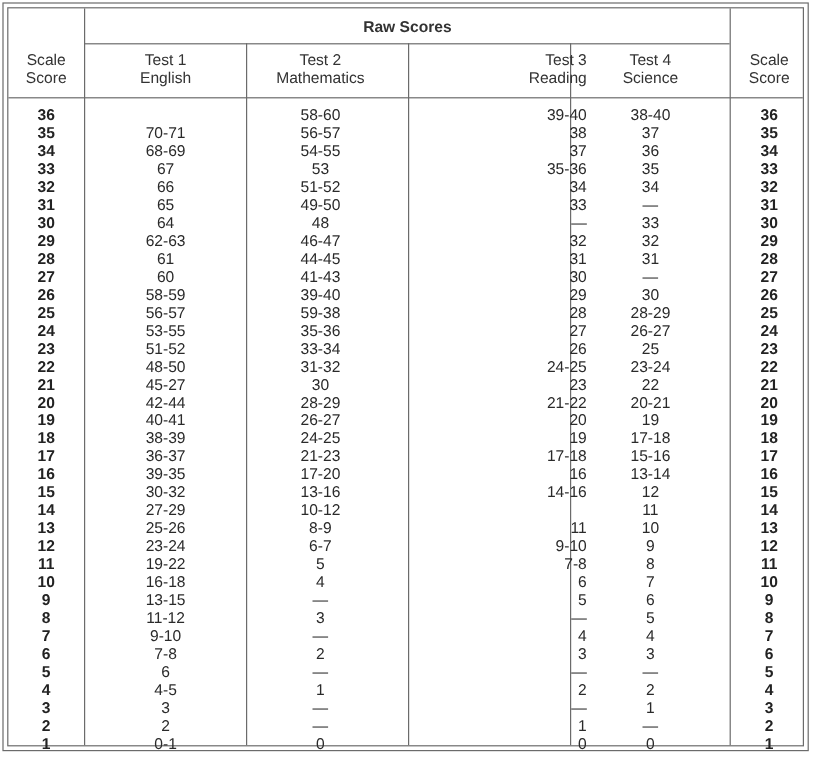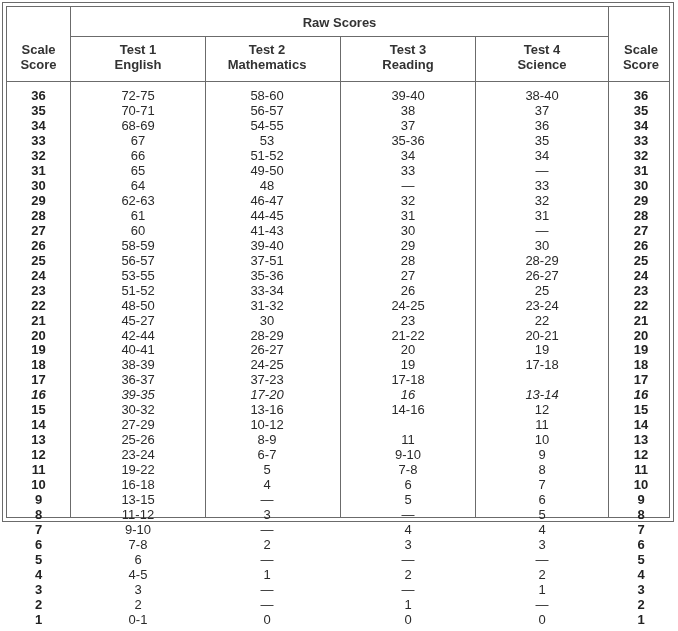--- a/index.html
+++ b/index.html
@@ -1,34 +1,34 @@
 <!DOCTYPE html>
 <html><head>
 <meta charset="utf-8">
 <style>
   html, body { margin: 0; padding: 0; background: #ffffff; }
   body { width: 678px; height: 631px; position: relative; overflow: hidden;
          font-family: "Liberation Sans", sans-serif; color: #2a2a2a; }
-  .frame { position: absolute; left: 2px; top: 2px; width: 672px; height: 520px;
+  .frame { position: absolute; left: 2px; top: 2px; width: 672px; height: 624px;
            border: 1px solid #6b6b6b; box-sizing: border-box; }
   .inner { position: absolute; left: 3px; top: 3px; right: 3px; bottom: 3px;
            border: 1px solid #6b6b6b; box-sizing: border-box; }
   .vline { position: absolute; top: 0; bottom: 0; width: 1px; background: #6b6b6b; }
   .hline { position: absolute; height: 1px; background: #6b6b6b; }
-  .hdr { position: absolute; text-align: center; font-weight: bold; font-size: 13px;
+  .hdr { position: absolute; text-align: center; font-weight: normal; font-size: 13px;
          line-height: 15px; color: #333; }
   .raw { position: absolute; text-align: center; font-weight: bold; font-size: 13px; color: #333; }
   .rows { position: absolute; left: 0; right: 0; top: 80px; }
   .row { position: absolute; left: 0; right: 0; height: 15px; font-size: 13px; line-height: 15px; }
   .cell { position: absolute; text-align: center; top: 0; }
   .score { font-weight: bold; color: #222; }
   .c0 { left: 0; width: 63px; }
   .c1 { left: 64px; width: 134px; }
   .c2 { left: 193px; width: 134px; }
-  .c3 { left: 334px; width: 134px; }
+  .c3 { left: 348px; width: 134px; text-align: right; }
   .c4 { left: 469px; width: 132px; }
   .c5 { left: 602px; width: 64px; }
 </style>
 </head>
 <body>
 
 <div class="frame">
   <div class="inner">
 
     <div class="vline" style="left:63px"></div>
@@ -63,21 +63,20 @@
       <div>Science</div>
     </div>
     <div class="hdr c5" style="top:35px">
       <div>Scale</div>
       <div>Score</div>
     </div>
 
     <div class="rows" id="rows">
         <div class="row" style="top: 1px;">
           <div class="cell c0 score">36</div>
-          <div class="cell c1">72-75</div>
           <div class="cell c2">58-60</div>
           <div class="cell c3">39-40</div>
           <div class="cell c4">38-40</div>
           <div class="cell c5 score">36</div>
         </div>
         <div class="row" style="top: 15.97px;">
           <div class="cell c0 score">35</div>
           <div class="cell c1">70-71</div>
           <div class="cell c2">56-57</div>
           <div class="cell c3">38</div>
@@ -152,21 +151,21 @@
           <div class="cell c0 score">26</div>
           <div class="cell c1">58-59</div>
           <div class="cell c2">39-40</div>
           <div class="cell c3">29</div>
           <div class="cell c4">30</div>
           <div class="cell c5 score">26</div>
         </div>
         <div class="row" style="top: 165.67px;">
           <div class="cell c0 score">25</div>
           <div class="cell c1">56-57</div>
-          <div class="cell c2">37-51</div>
+          <div class="cell c2">59-38</div>
           <div class="cell c3">28</div>
           <div class="cell c4">28-29</div>
           <div class="cell c5 score">25</div>
         </div>
         <div class="row" style="top: 180.64px;">
           <div class="cell c0 score">24</div>
           <div class="cell c1">53-55</div>
           <div class="cell c2">35-36</div>
           <div class="cell c3">27</div>
           <div class="cell c4">26-27</div>
@@ -216,25 +215,26 @@
           <div class="cell c0 score">18</div>
           <div class="cell c1">38-39</div>
           <div class="cell c2">24-25</div>
           <div class="cell c3">19</div>
           <div class="cell c4">17-18</div>
           <div class="cell c5 score">18</div>
         </div>
         <div class="row" style="top: 285.43px;">
           <div class="cell c0 score">17</div>
           <div class="cell c1">36-37</div>
-          <div class="cell c2">37-23</div>
+          <div class="cell c2">21-23</div>
           <div class="cell c3">17-18</div>
+          <div class="cell c4">15-16</div>
           <div class="cell c5 score">17</div>
         </div>
-        <div class="row" style="top: 300.4px; font-style: italic;">
+        <div class="row" style="top: 300.4px;">
           <div class="cell c0 score">16</div>
           <div class="cell c1">39-35</div>
           <div class="cell c2">17-20</div>
           <div class="cell c3">16</div>
           <div class="cell c4">13-14</div>
           <div class="cell c5 score">16</div>
         </div>
         <div class="row" style="top: 315.37px;">
           <div class="cell c0 score">15</div>
           <div class="cell c1">30-32</div>

